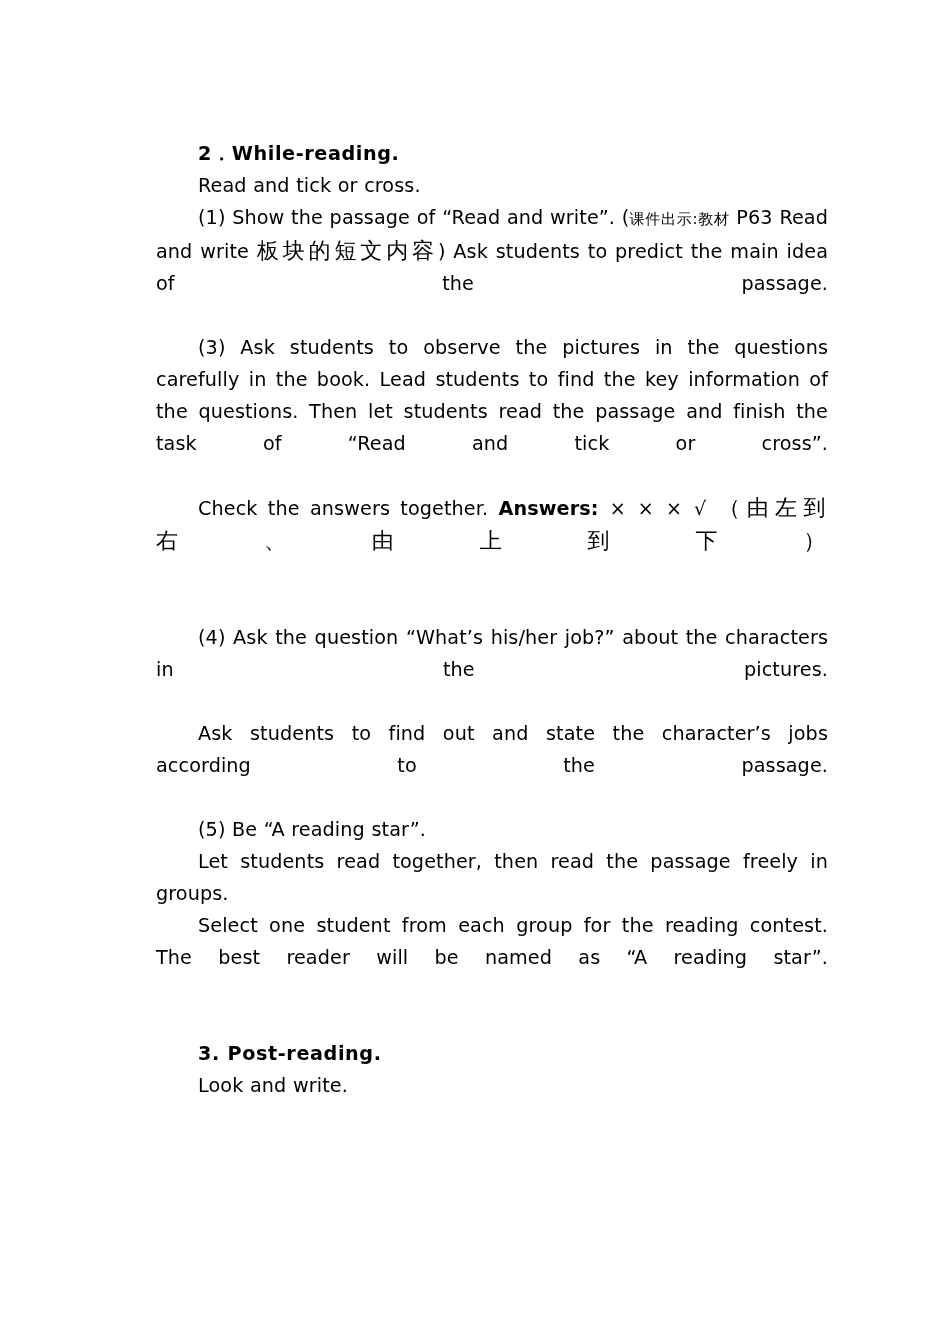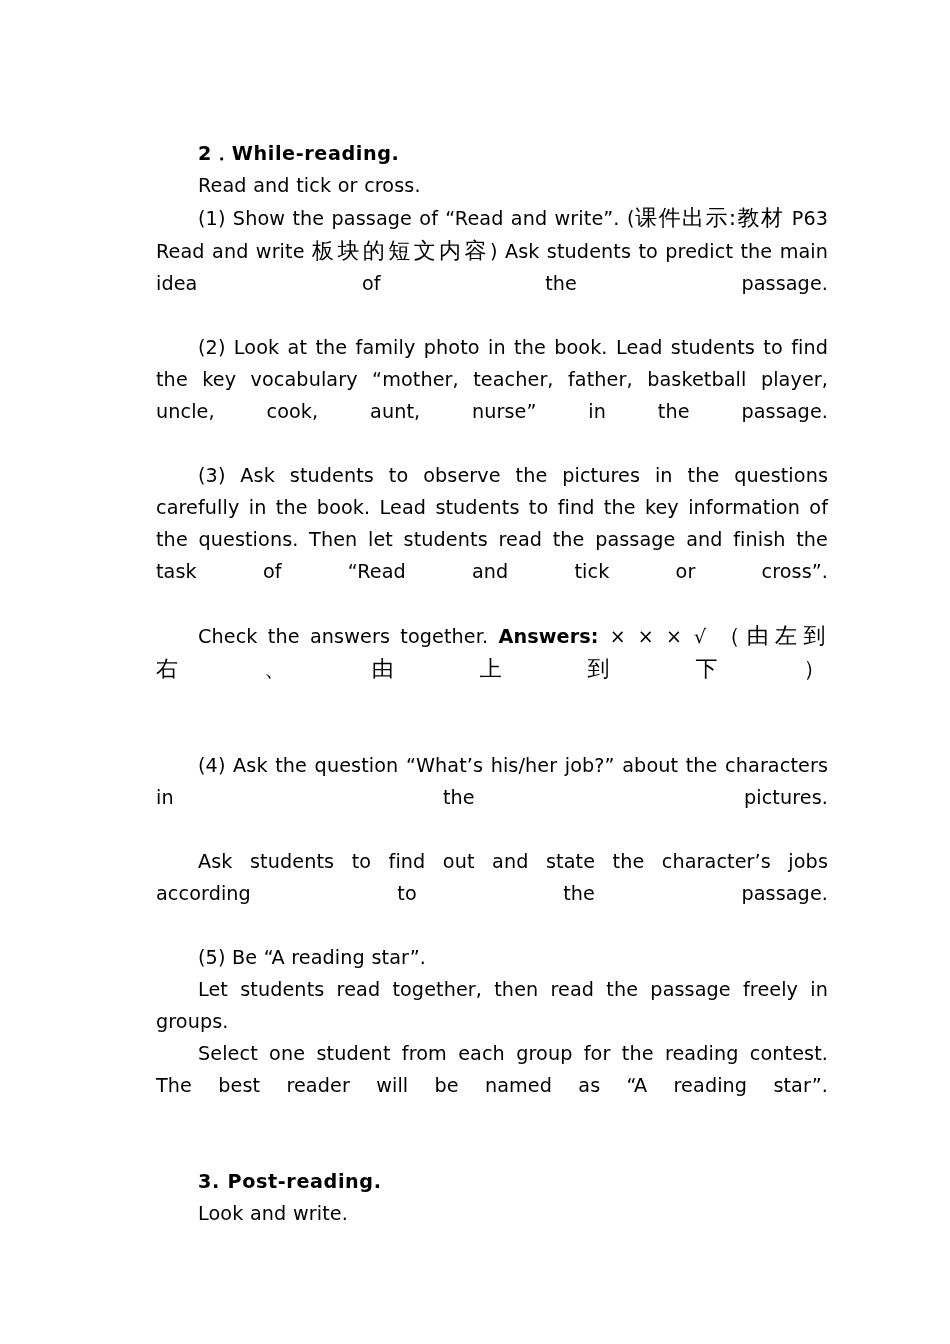--- a/index.html
+++ b/index.html
@@ -60,21 +60,21 @@
     width: 100%;
   }
 
   .bold {
     font-weight: bold;
   }
 
   
   .cn {
     font-family: "DejaVu Sans", "Liberation Sans", sans-serif;
-    font-size: 22px;
+    font-size: 15px;
     letter-spacing: 0.6px;
   }
 
   .cn-wide {
     font-family: "DejaVu Sans", "Liberation Sans", sans-serif;
     font-size: 22px;
     letter-spacing: 2.6px;
   }
 
   .mark {
@@ -96,21 +96,20 @@
 
 <div id="page">
   <div id="text-column">
 
     <p class="line-block indent heading">2．While-reading.</p>
 
     <p class="line-block indent">Read and tick or cross.</p>
 
     <p class="line-block indent justify-all"><span>(1) Show the passage of “Read and write”. (</span><span class="cn">课件出示:教材</span><span> P63 Read and write </span><span class="cn-wide">板块的短文内容</span><span>) Ask students to predict the main idea of the passage.</span></p>
 
-    <p class="line-block indent justify-all">(2) Look at the family photo in the book. Lead students to find the key vocabulary “mother, teacher, father, basketball player, uncle, cook, aunt, nurse” in the passage.</p>
 
     <p class="line-block indent justify-all">(3) Ask students to observe the pictures in the questions carefully in the book. Lead students to find the key information of the questions. Then let students read the passage and finish the task of “Read and tick or cross”.</p>
 
     <p class="line-block indent justify-all"><span>Check the answers together. </span><span class="bold">Answers:</span><span class="mark"> × × × √ </span><span class="cn-wide">（由左到右、由上到下）</span></p>
 
     <div class="gap"></div>
 
     <p class="line-block indent justify-all">(4) Ask the question “What’s his/her job?” about the characters in the pictures.</p>
 
     <p class="line-block indent justify-all">Ask students to find out and state the character’s jobs according to the passage.</p>

